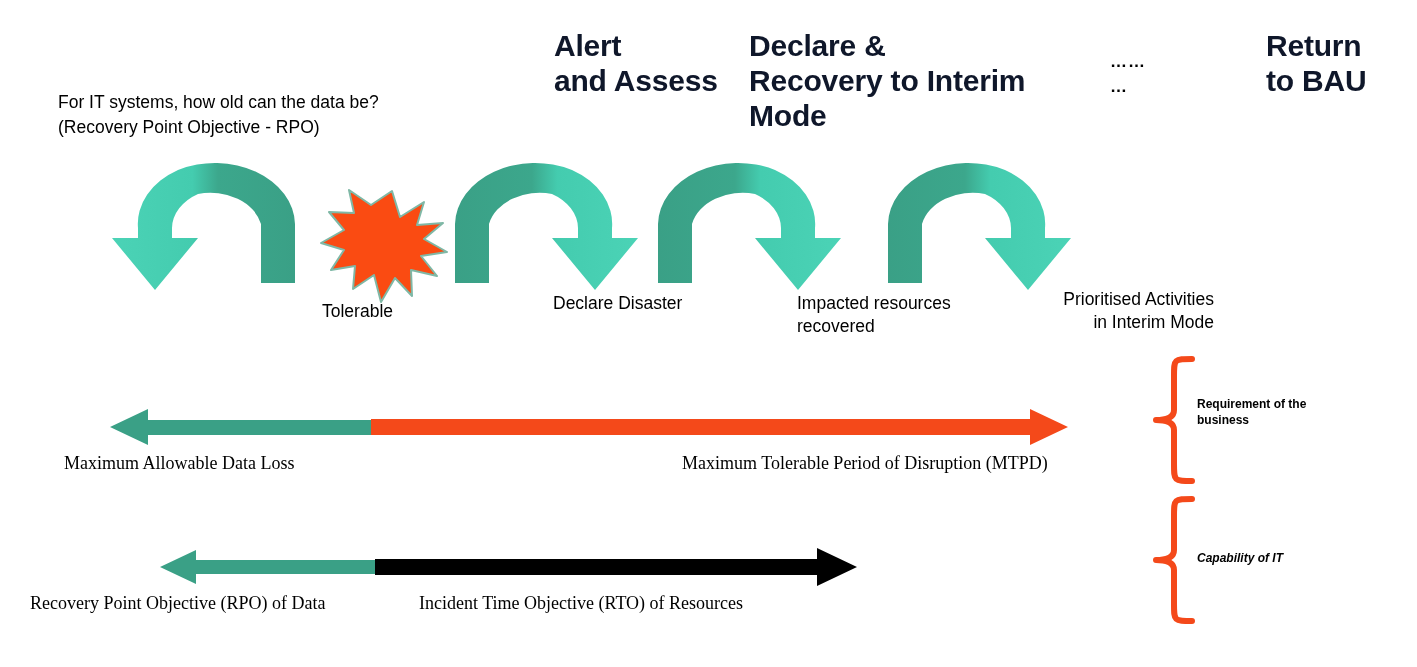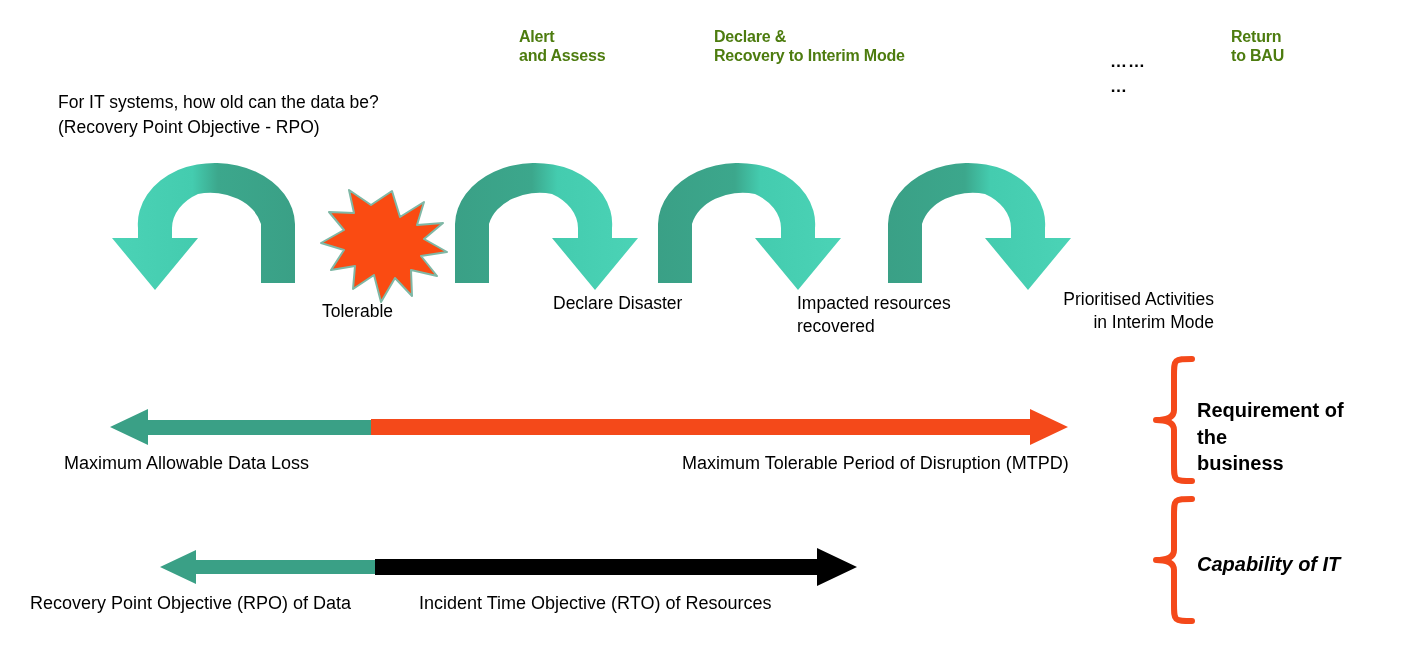--- a/index.html
+++ b/index.html
@@ -17,25 +17,26 @@
     width: 1417px;
     height: 667px;
     background: #ffffff;
     overflow: hidden;
   }
   .abs { position: absolute; }
 
   
   .phase-heading {
     font-weight: bold;
-    font-size: 16px;
+    font-size: 30px;
     line-height: 1.17;
-    color: #4d7c0f;
+    color: #0f172a;
     white-space: pre-line;
     letter-spacing: -0.2px;
+    margin-left: 35px;
   }
   .dots {
     font-weight: bold;
     font-size: 17px;
     line-height: 1.45;
     color: #000000;
     white-space: pre-line;
     letter-spacing: 1px;
   }
 
@@ -50,24 +51,25 @@
     font-size: 17.5px;
     line-height: 1.32;
     color: #000000;
     white-space: pre-line;
   }
   .arrow-label {
     font-size: 18px;
     line-height: 1.3;
     color: #000000;
     white-space: nowrap;
+    font-family: Liberation Serif, serif;
   }
   .brace-label {
     font-weight: bold;
-    font-size: 20px;
+    font-size: 12px;
     line-height: 1.33;
     color: #000000;
     white-space: pre-line;
   }
 
   svg { display: block; overflow: visible; }
 </style>
 </head>
 <body>
 

